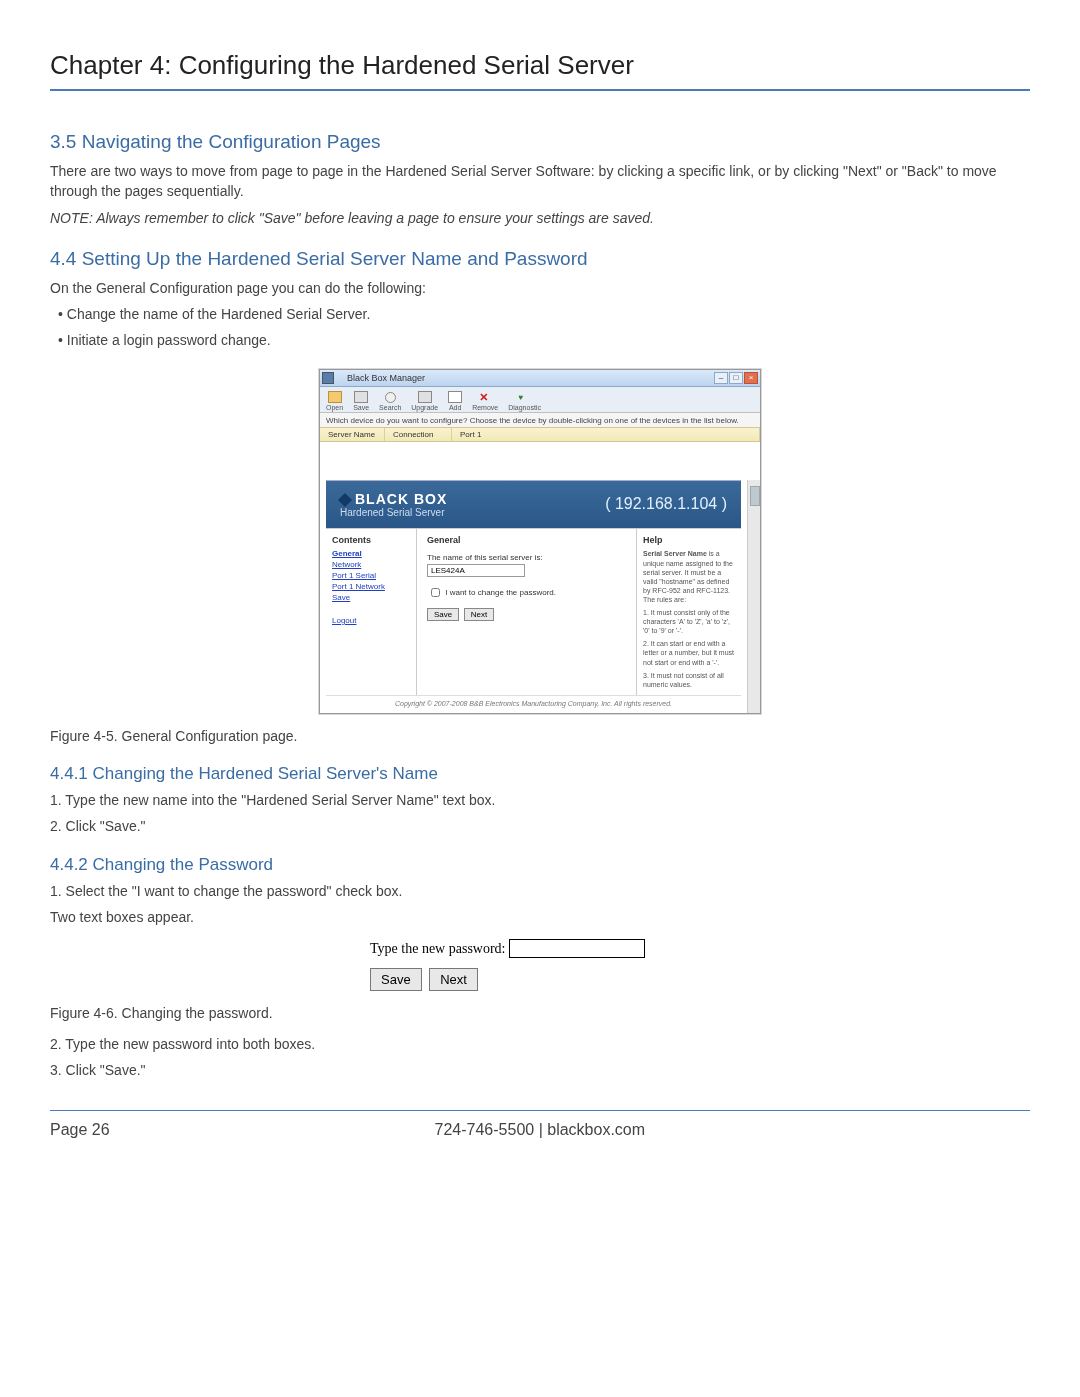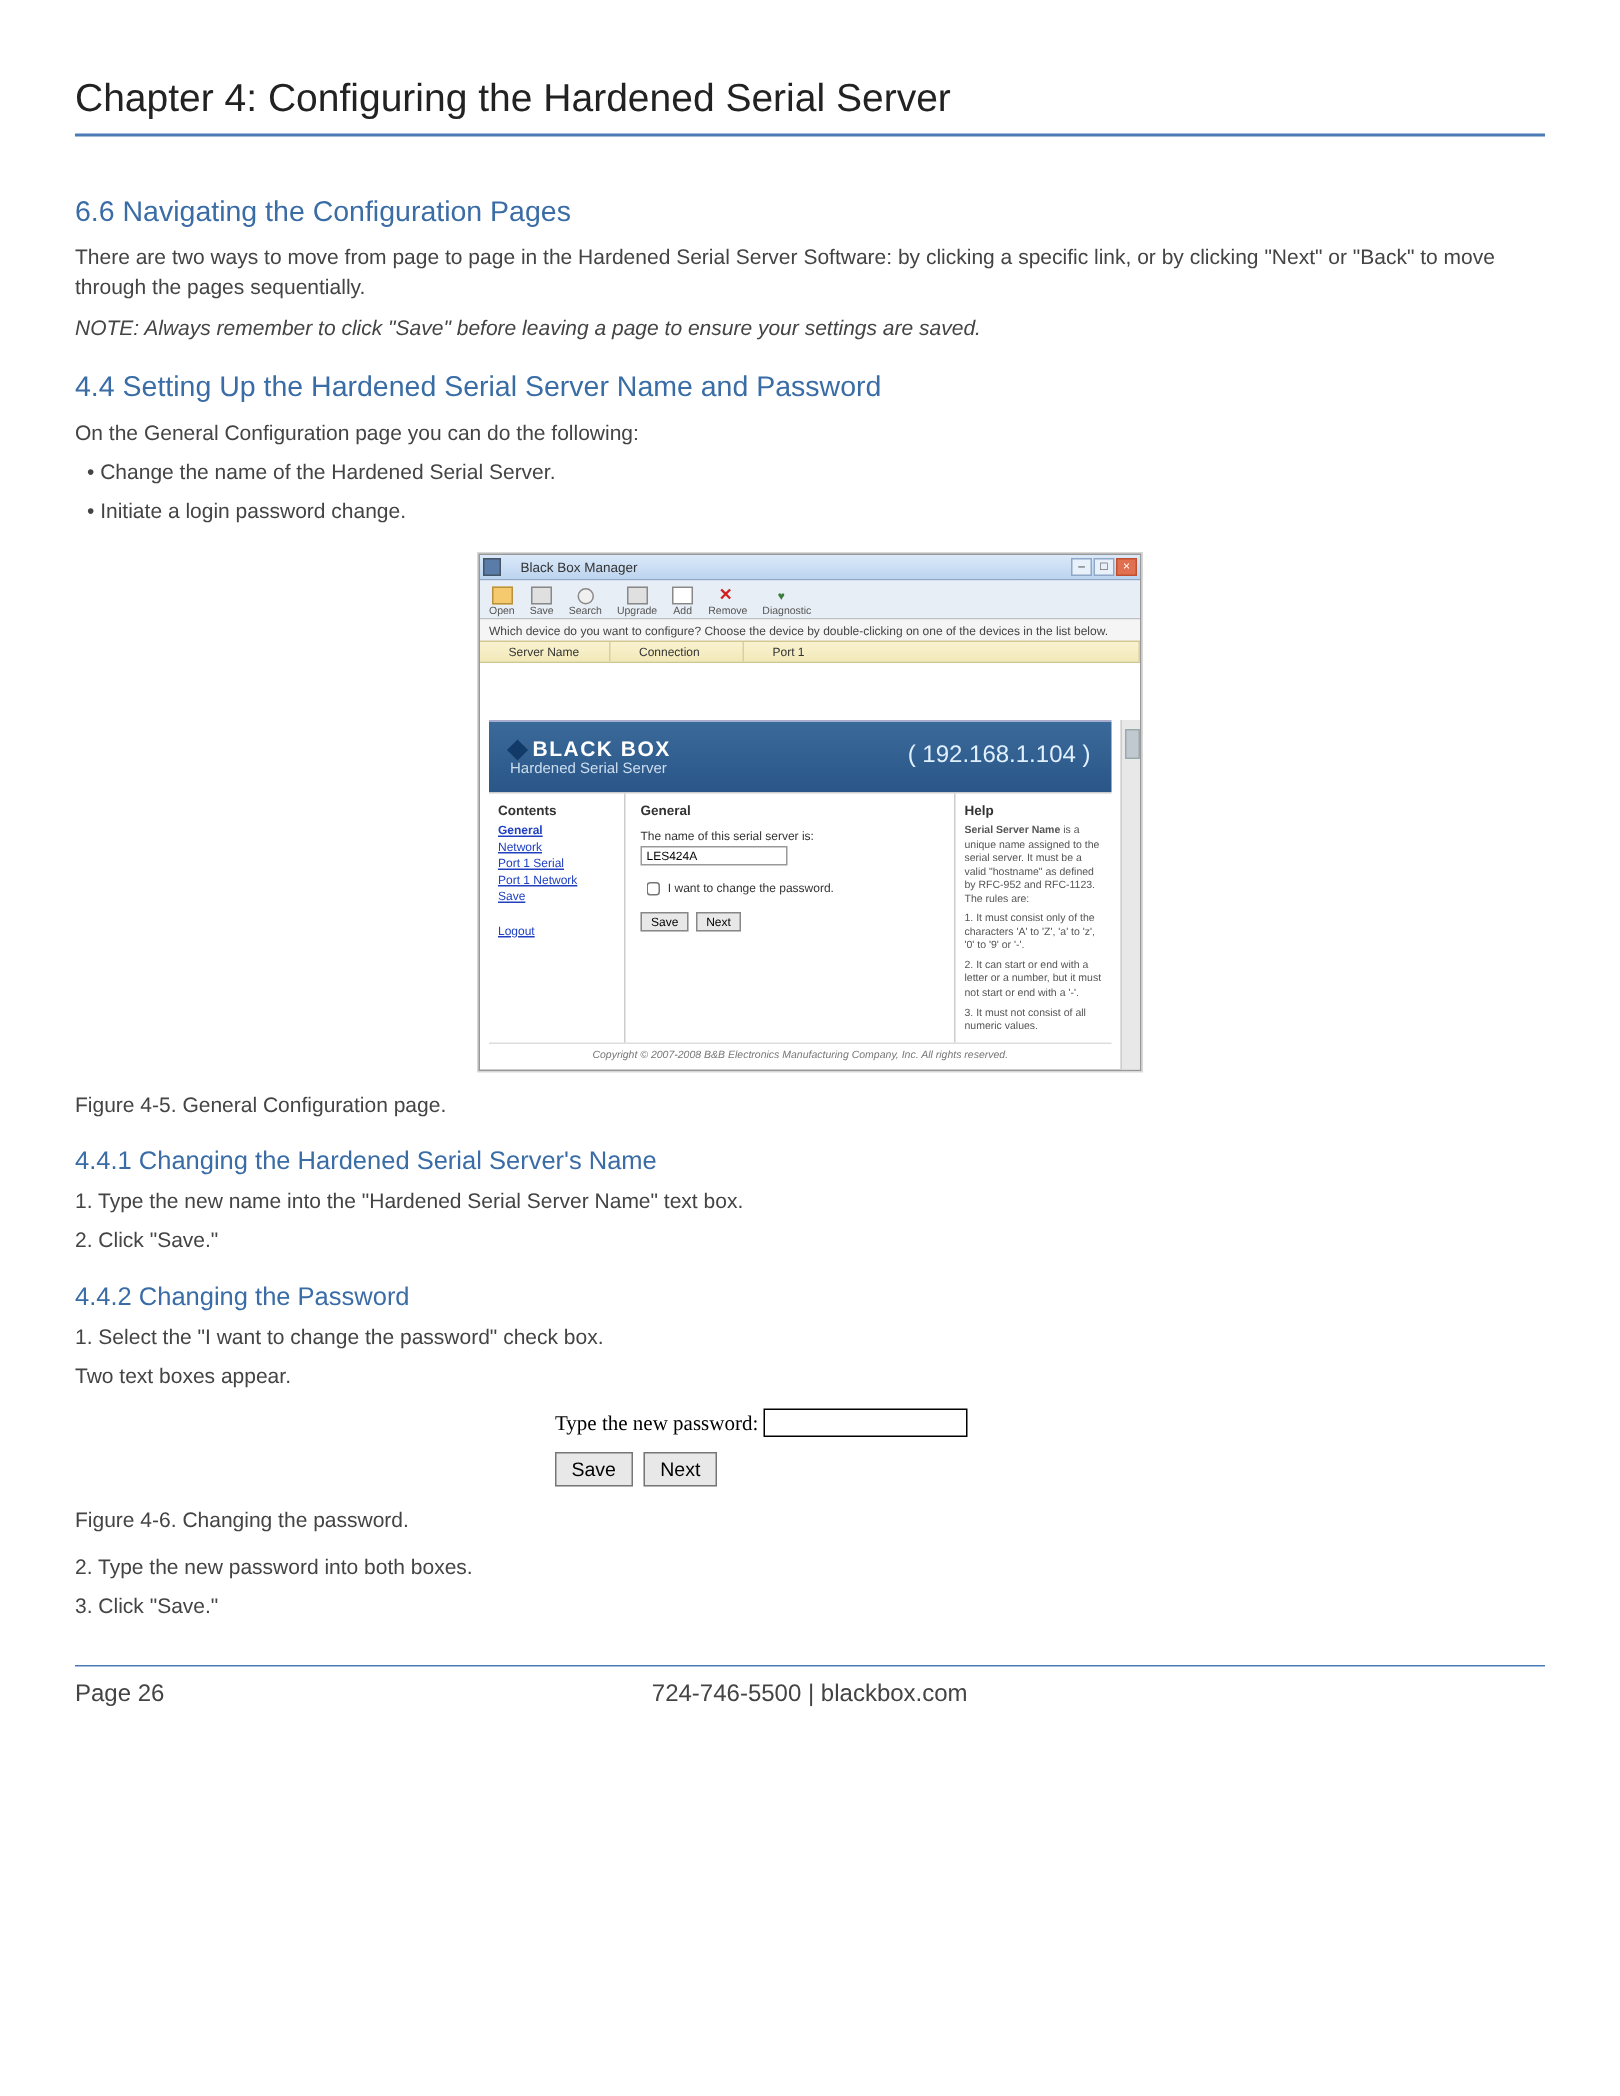--- a/index.html
+++ b/index.html
@@ -97,21 +97,21 @@
   .tbicon.diag { color: #3a7c3a; font-size: 8px; }
 
   .fig5-instr { font-size: 8px; padding: 3px 6px 2px 6px; background: #f5f5f5; color: #444; }
   .fig5-colhdr {
     display: flex;
     background: linear-gradient(#f9f2d0, #f2e9b8);
     border-top: 1px solid #d0c890;
     border-bottom: 1px solid #d0c890;
     font-size: 8px;
   }
-  .fig5-colhdr span { padding: 2px 19px; border-right: 1px solid #d8d0a0; }
+  .fig5-colhdr span { padding: 2px 8px; border-right: 1px solid #d8d0a0; }
   .fig5-colhdr .sn { width: 48px; }
   .fig5-colhdr .cn { width: 50px; }
   .fig5-colhdr .p1 { flex: 1; }
   .fig5-list { height: 38px; background: #fff; }
 
   .fig5-banner {
     background: linear-gradient(#3a6a9a, #2a5688);
     color: #fff;
     padding: 10px 14px;
     display: flex;
@@ -165,21 +165,21 @@
   .fig6 .pw1 { width: 130px; vertical-align: baseline; }
   .fig6 .pw2 { width: 120px; display: block; margin-top: 4px; }
   .fig6 button { font-family: Arial, sans-serif; font-size: 13px; border: 1px solid #777; background: #e8e8e8; padding: 3px 10px; margin-right: 4px; }
 </style>
 </head>
 <body>
 
 <h1 class="chapter-title">Chapter 4: Configuring the Hardened Serial Server</h1>
 <hr class="chapter-rule">
 
-<h2 class="section-heading">6.6 Navigating the Configuration Pages</h2>
+<h2 class="section-heading">3.5 Navigating the Configuration Pages</h2>
 <p>There are two ways to move from page to page in the Hardened Serial Server Software: by clicking a specific link, or by clicking "Next" or "Back" to move through the pages sequentially.</p>
 <p class="note">NOTE: Always remember to click "Save" before leaving a page to ensure your settings are saved.</p>
 
 <h2 class="section-heading">4.4 Setting Up the Hardened Serial Server Name and Password</h2>
 <p>On the General Configuration page you can do the following:</p>
 <p class="bullet">• Change the name of the Hardened Serial Server.</p>
 <p class="bullet">• Initiate a login password change.</p>
 
 <div class="fig5">
   <div class="fig5-titlebar">

